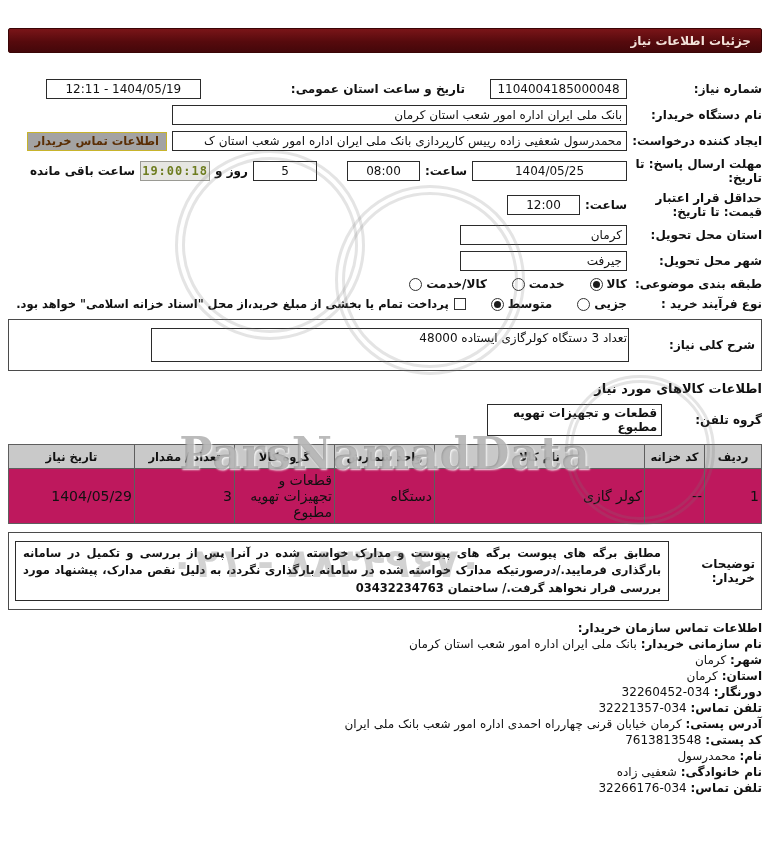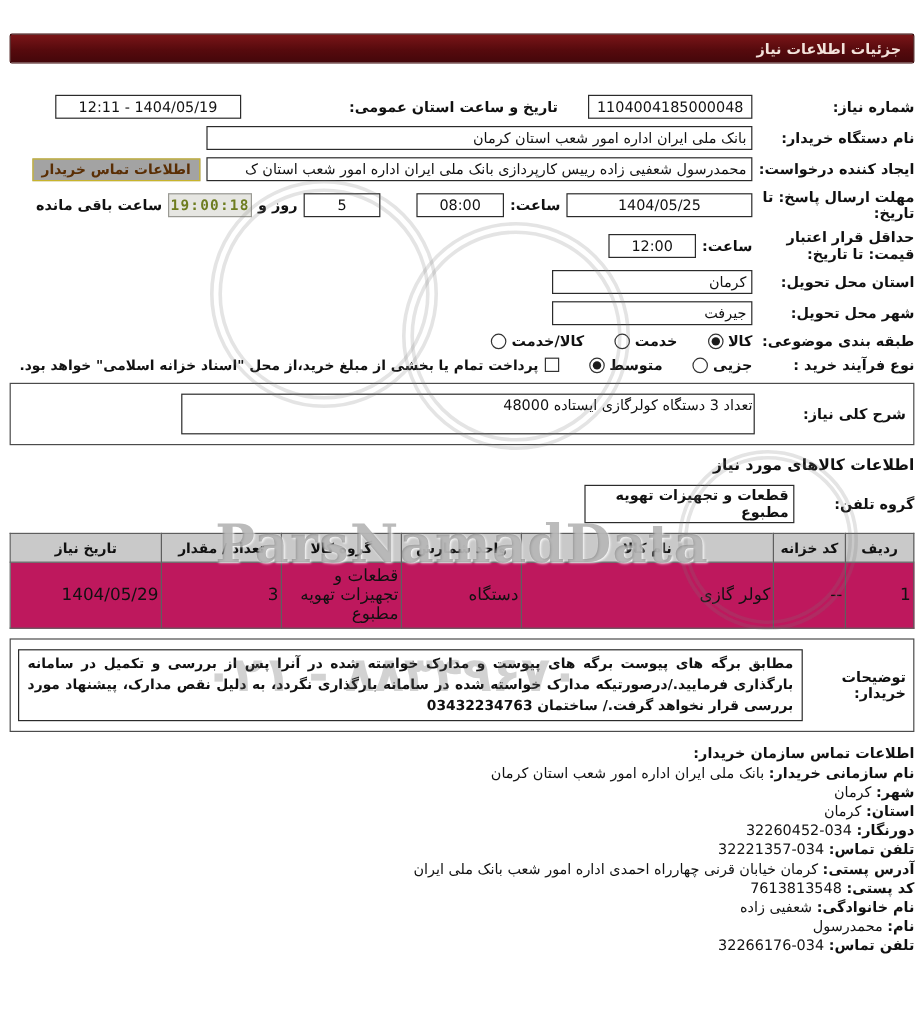--- a/index.html
+++ b/index.html
@@ -262,26 +262,26 @@
       <span class="clbl">آدرس پستی:</span>
       <span class="cval">کرمان خیابان قرنی چهارراه احمدی اداره امور شعب بانک ملی ایران</span>
     </div>
     <div class="cline">
       <span class="clbl">کد پستی:</span>
       <span class="cval">7613813548</span>
     </div>
 
 
     <div class="cline">
+      <span class="clbl">نام:</span>
+      <span class="cval">محمدرسول</span>
+    </div>
+    <div class="cline">
       <span class="clbl">نام خانوادگی:</span>
       <span class="cval">شعفیی زاده</span>
-    </div>
-    <div class="cline">
-      <span class="clbl">نام:</span>
-      <span class="cval">محمدرسول</span>
     </div>
     <div class="cline">
       <span class="clbl">تلفن تماس:</span>
       <span class="cval">034-32266176</span>
     </div>
   </div>
 
   <div class="wm wm-circle c1"></div>
   <div class="wm wm-circle c2"></div>
   <div class="wm wm-circle c3"></div>

